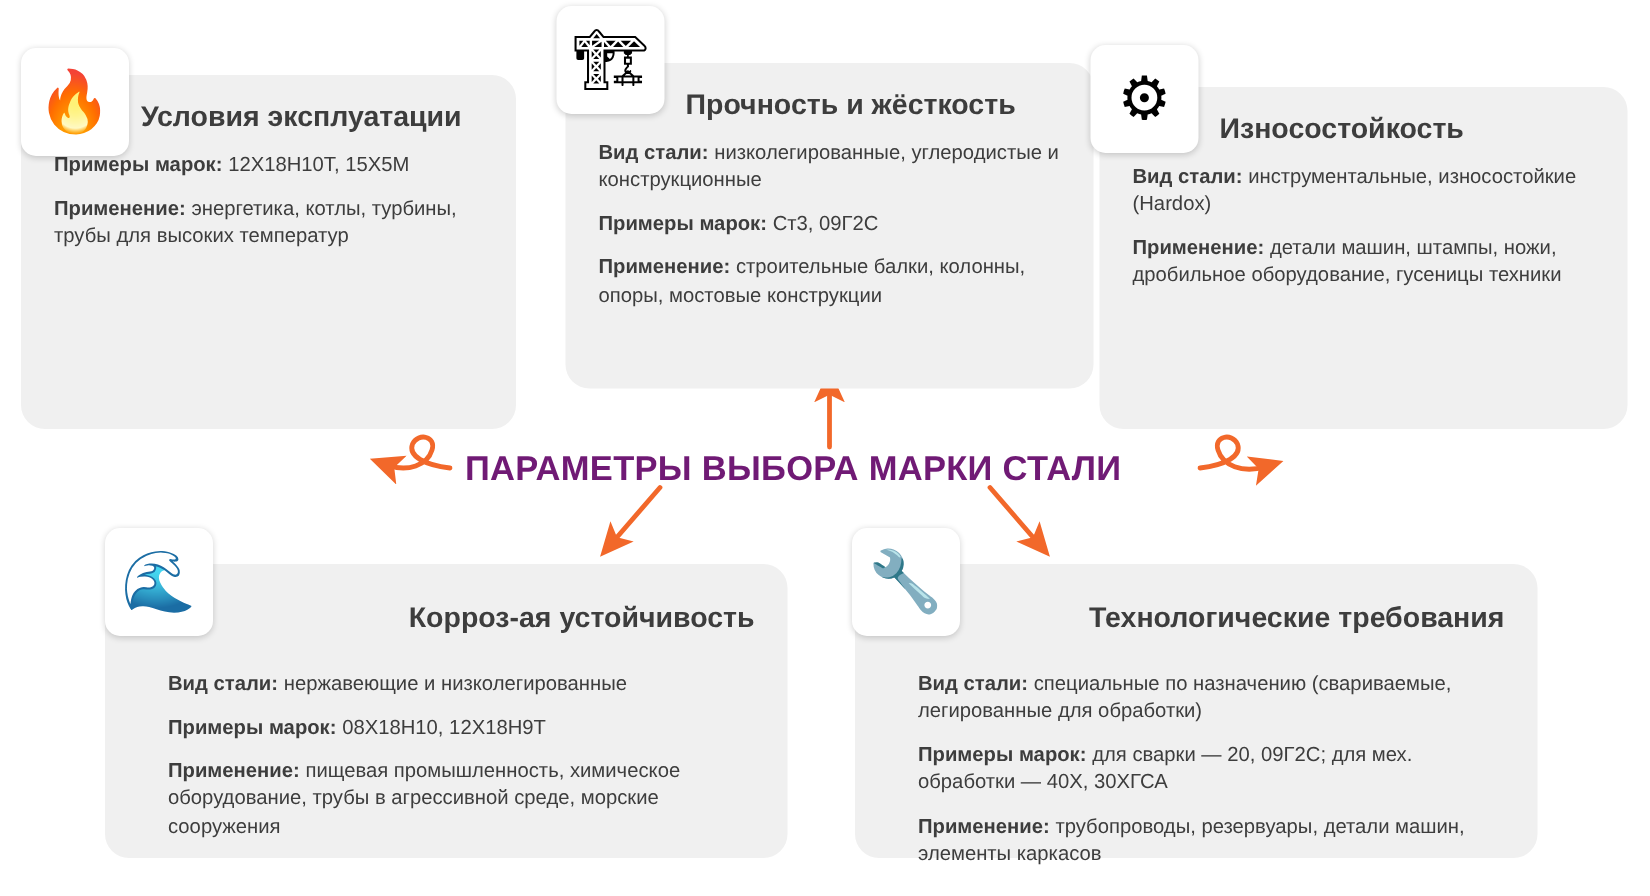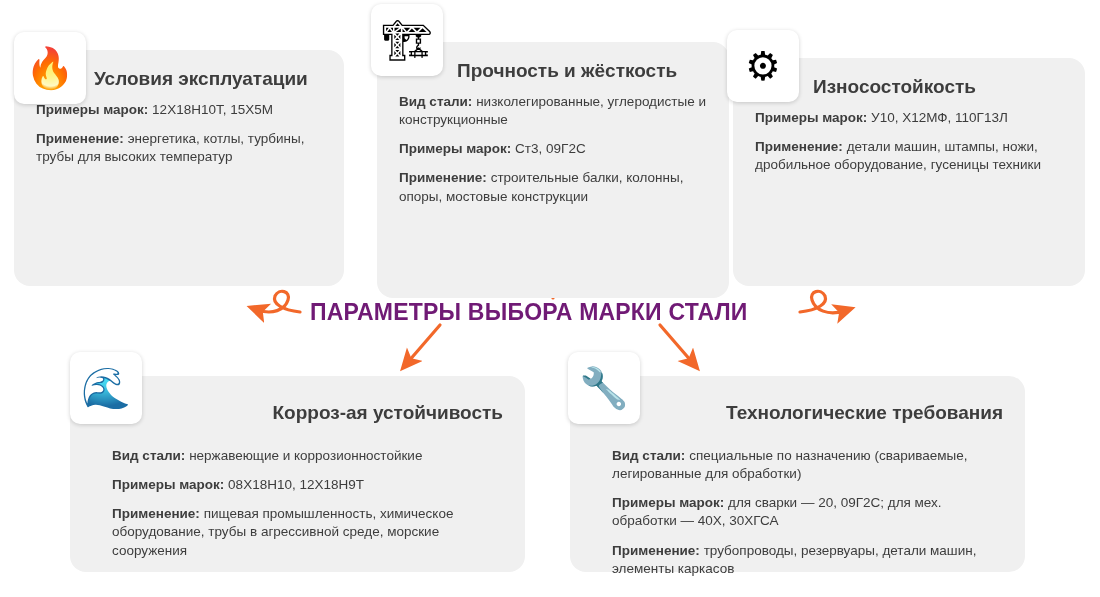--- a/index.html
+++ b/index.html
@@ -93,44 +93,44 @@
 
   <div class="card" style="left:14px; top:50px; width:330px; height:236px;">
     <div class="card-title indented">Условия эксплуатации</div>
     <p><b>Примеры марок:</b> <span>12Х18Н10Т, 15Х5М</span></p>
     <p><b>Применение:</b> <span>энергетика, котлы, турбины, трубы для высоких температур</span></p>
   </div>
   <div class="icon-badge" style="left:14px; top:32px;">
     <span>🔥</span>
   </div>
 
-  <div class="card" style="left:377px; top:42px; width:352px; height:256px;">
+  <div class="card" style="left:377px; top:42px; width:352px; height:217px;">
     <div class="card-title indented">Прочность и жёсткость</div>
     <p><b>Вид стали:</b> <span>низколегированные, углеродистые и конструкционные</span></p>
     <p><b>Примеры марок:</b> <span>Ст3, 09Г2С</span></p>
     <p><b>Применение:</b> <span>строительные балки, колонны, опоры, мостовые конструкции</span></p>
   </div>
   <div class="icon-badge" style="left:371px; top:4px;">
     <span>🏗</span>
   </div>
 
   <div class="card" style="left:733px; top:58px; width:352px; height:228px;">
     <div class="card-title indented">Износостойкость</div>
-    <p><b>Примеры марок:</b> <span>У10, Х12МФ, 110Г13Л</span></p>
+    <p><b>Вид стали:</b> <span>инструментальные, износостойкие (Hardox)</span></p>
     <p><b>Применение:</b> <span>детали машин, штампы, ножи, дробильное оборудование, гусеницы техники</span></p>
   </div>
   <div class="icon-badge" style="left:727px; top:30px;">
     <span>⚙</span>
   </div>
 
   <div class="center-title" style="left:310px; top:299px;">ПАРАМЕТРЫ ВЫБОРА МАРКИ СТАЛИ</div>
 
   <div class="card" style="left:70px; top:376px; width:455px; height:196px;">
     <div class="card-title" style="text-align:right; margin-left:50px; margin-top:8px; margin-bottom:22px;">Корроз-ая устойчивость</div>
-    <p style="padding-left:20px;"><b>Вид стали:</b> <span>нержавеющие и коррозионностойкие</span></p>
+    <p style="padding-left:20px;"><b>Вид стали:</b> <span>нержавеющие и низколегированные</span></p>
     <p style="padding-left:20px;"><b>Примеры марок:</b> <span>08Х18Н10, 12Х18Н9Т</span></p>
     <p style="padding-left:20px;"><b>Применение:</b> <span>пищевая промышленность, химическое оборудование, трубы в агрессивной среде, морские сооружения</span></p>
   </div>
   <div class="icon-badge" style="left:70px; top:352px;">
     <span>🌊</span>
   </div>
 
   <div class="card" style="left:570px; top:376px; width:455px; height:196px;">
     <div class="card-title" style="text-align:right; margin-left:50px; margin-top:8px; margin-bottom:22px;">Технологические требования</div>
     <p style="padding-left:20px;"><b>Вид стали:</b> <span>специальные по назначению (свариваемые, легированные для обработки)</span></p>

